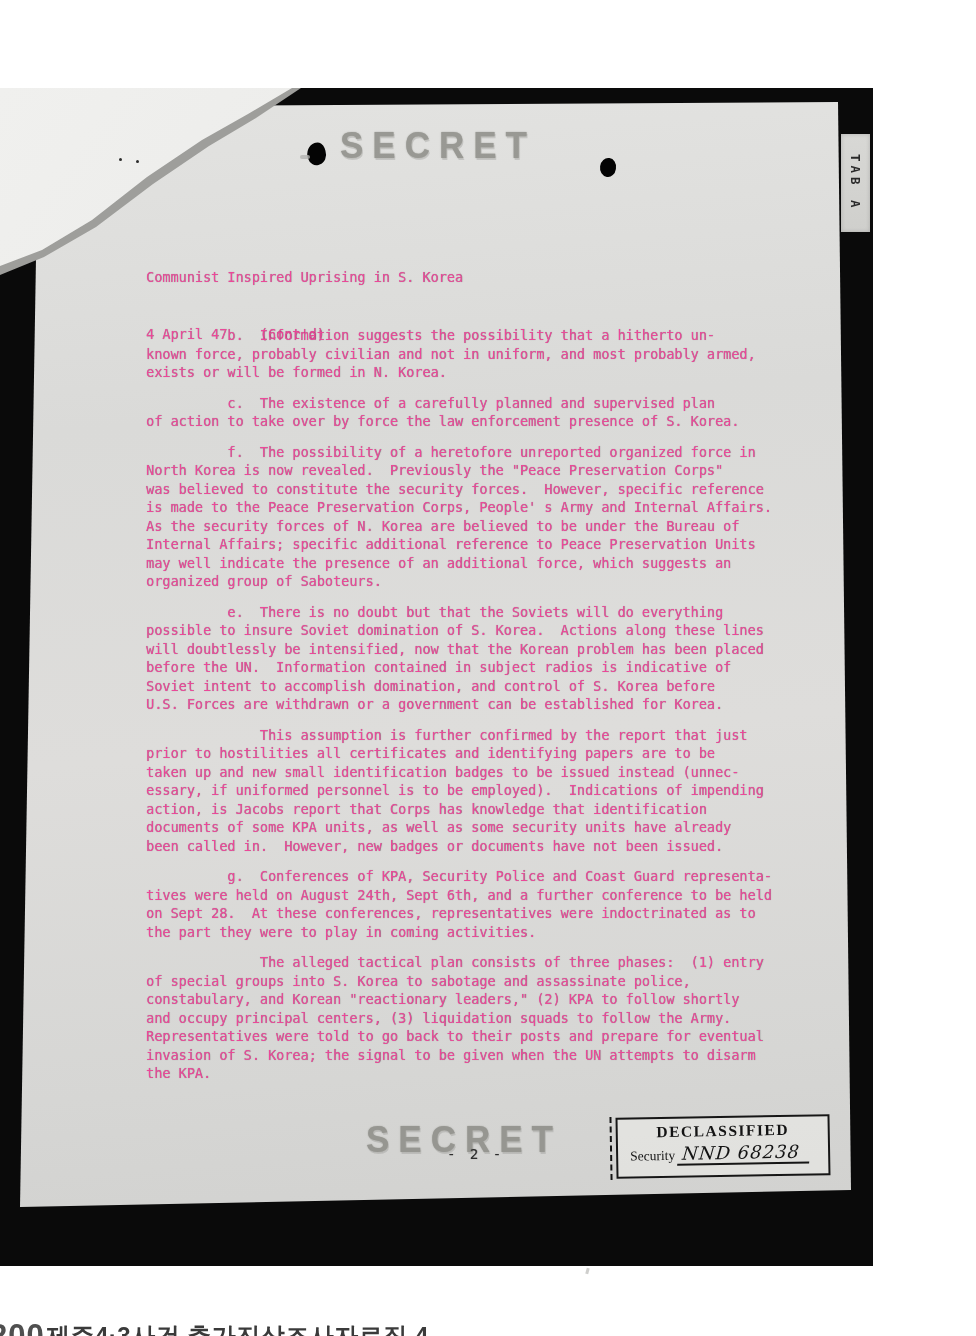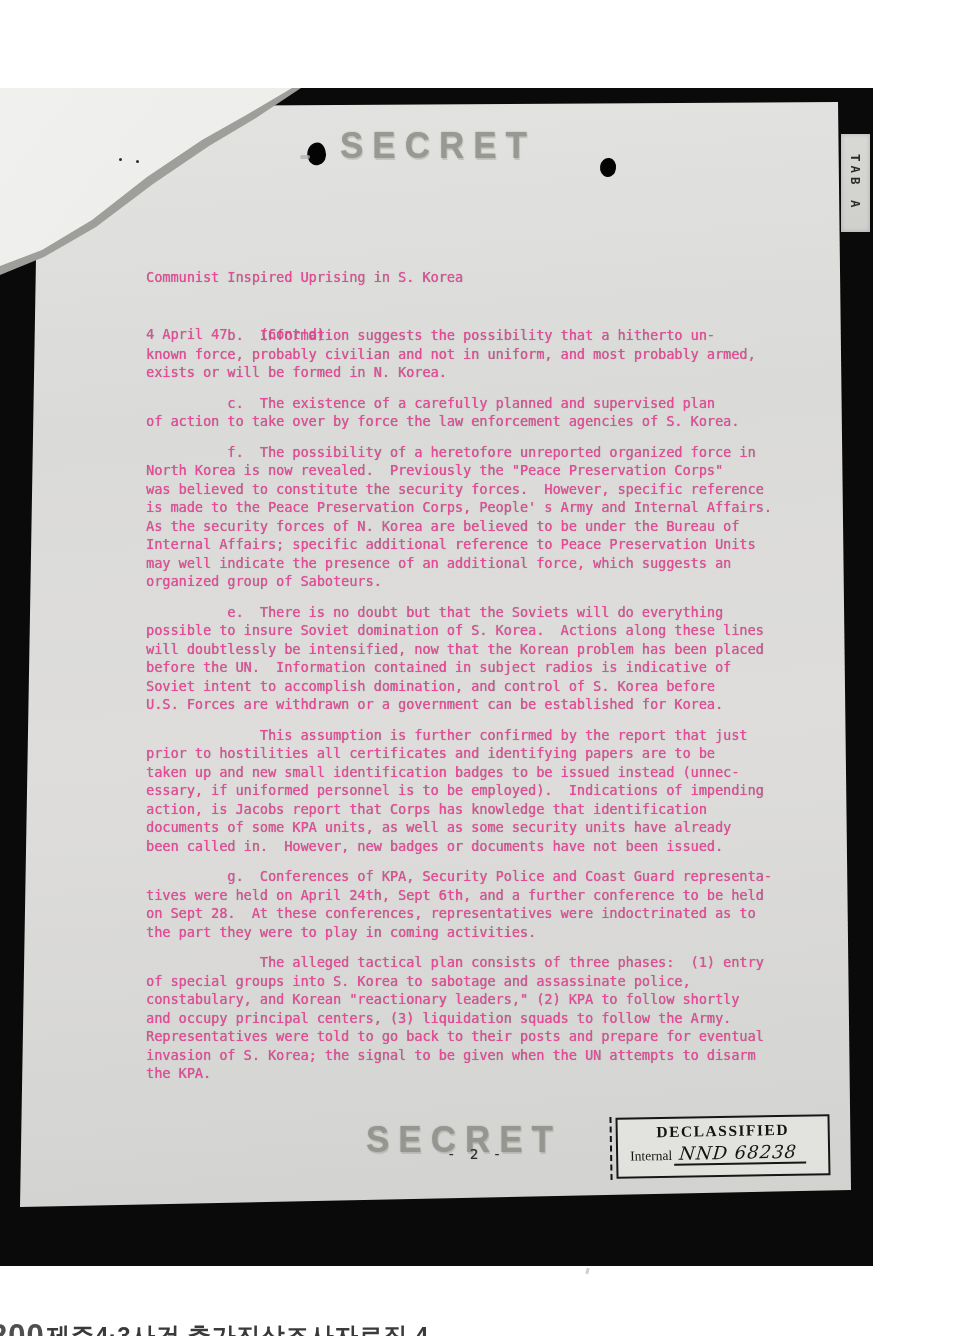--- a/index.html
+++ b/index.html
@@ -129,21 +129,21 @@
 <div class="abs header typ">
   <div>Communist Inspired Uprising in S. Korea</div>
   <div>4 April 47    (Cont'd)</div>
 </div>
 
 <div class="abs bodytext typ">
   <div class="para">          b.  Information suggests the possibility that a hitherto un-
 known force, probably civilian and not in uniform, and most probably armed,
 exists or will be formed in N. Korea.</div>
   <div class="para">          c.  The existence of a carefully planned and supervised plan
-of action to take over by force the law enforcement agencies of S. Korea.</div>
+of action to take over by force the law enforcement presence of S. Korea.</div>
   <div class="para">          f.  The possibility of a heretofore unreported organized force in
 North Korea is now revealed.  Previously the "Peace Preservation Corps"
 was believed to constitute the security forces.  However, specific reference
 is made to the Peace Preservation Corps, People' s Army and Internal Affairs.
 As the security forces of N. Korea are believed to be under the Bureau of
 Internal Affairs; specific additional reference to Peace Preservation Units
 may well indicate the presence of an additional force, which suggests an
 organized group of Saboteurs.</div>
   <div class="para">          e.  There is no doubt but that the Soviets will do everything
 possible to insure Soviet domination of S. Korea.  Actions along these lines
@@ -152,37 +152,37 @@
 Soviet intent to accomplish domination, and control of S. Korea before
 U.S. Forces are withdrawn or a government can be established for Korea.</div>
   <div class="para">              This assumption is further confirmed by the report that just
 prior to hostilities all certificates and identifying papers are to be
 taken up and new small identification badges to be issued instead (unnec-
 essary, if uniformed personnel is to be employed).  Indications of impending
 action, is Jacobs report that Corps has knowledge that identification
 documents of some KPA units, as well as some security units have already
 been called in.  However, new badges or documents have not been issued.</div>
   <div class="para">          g.  Conferences of KPA, Security Police and Coast Guard representa-
-tives were held on April 24th, Sept 6th, and a further conference to be held
+tives were held on August 24th, Sept 6th, and a further conference to be held
 on Sept 28.  At these conferences, representatives were indoctrinated as to
 the part they were to play in coming activities.</div>
   <div class="para">              The alleged tactical plan consists of three phases:  (1) entry
 of special groups into S. Korea to sabotage and assassinate police,
 constabulary, and Korean "reactionary leaders," (2) KPA to follow shortly
 and occupy principal centers, (3) liquidation squads to follow the Army.
 Representatives were told to go back to their posts and prepare for eventual
 invasion of S. Korea; the signal to be given when the UN attempts to disarm
 the KPA.</div>
 </div>
 
 <div class="abs secret secret-bottom">SECRET</div>
 <div class="abs pageno">- 2 -</div>
 
 <div class="abs declass">
   <div class="declass-title">DECLASSIFIED</div>
   <div class="auth-line">
-    <span>Internal</span>
+    <span>Security</span>
     <span class="auth-value">NND 68238</span>
   </div>
 </div>
 
 <div class="abs footer-num">200</div>
 <div class="abs footer-title">제주4·3사건 추가진상조사자료집 4</div>
 
 </body></html>

